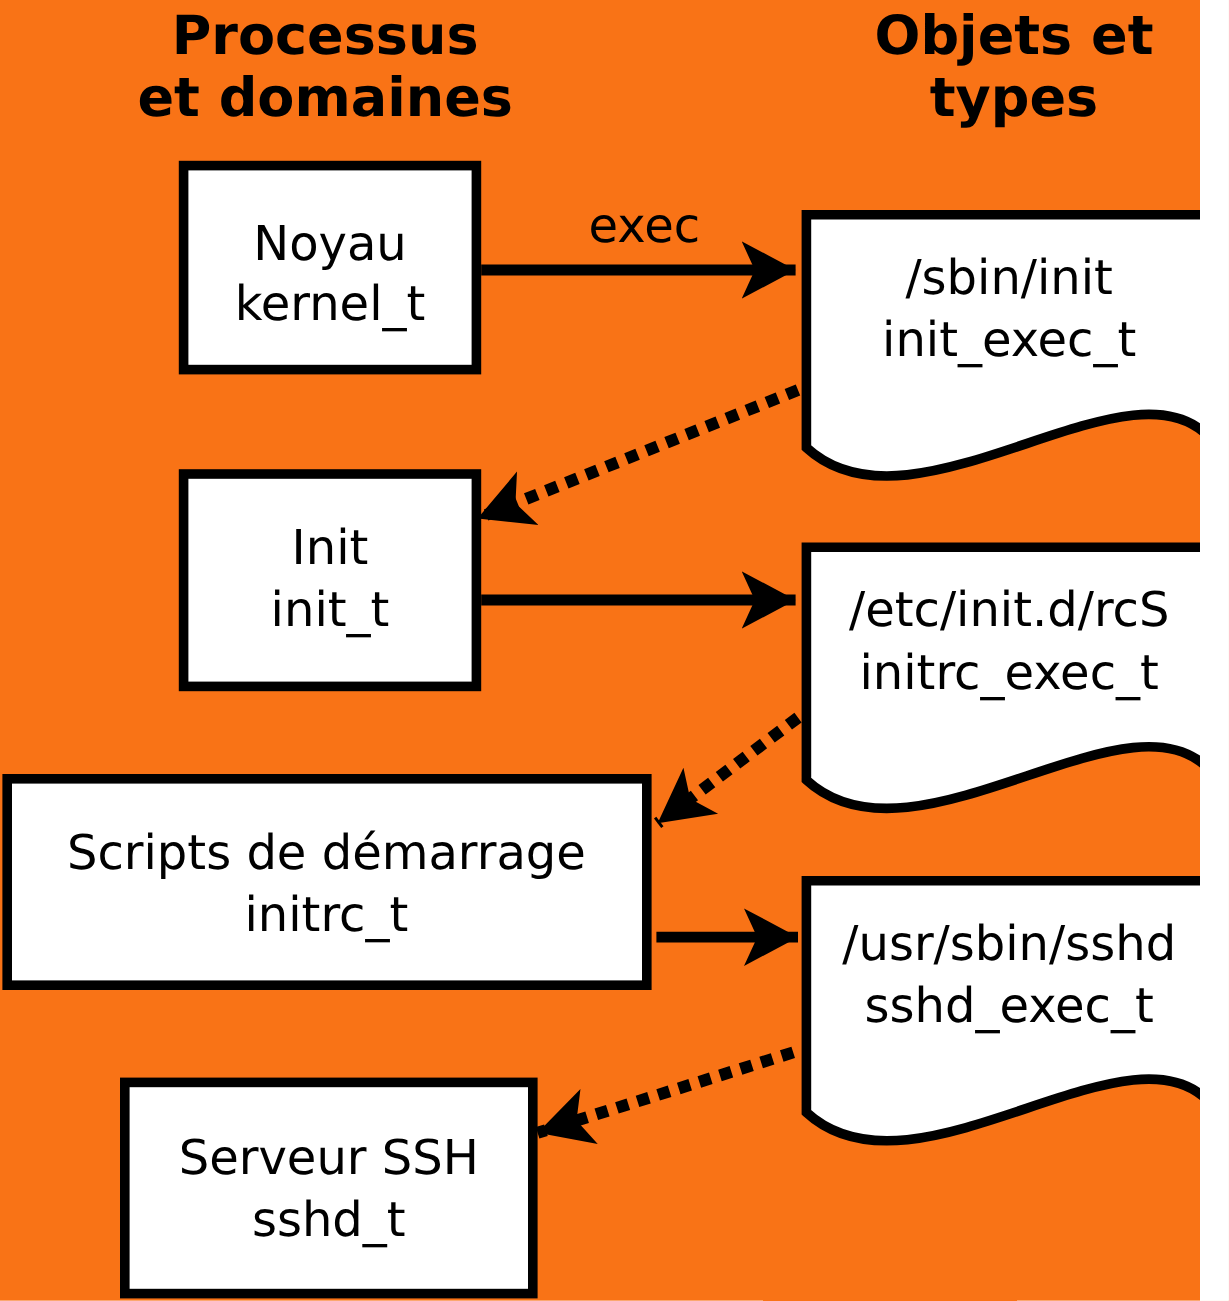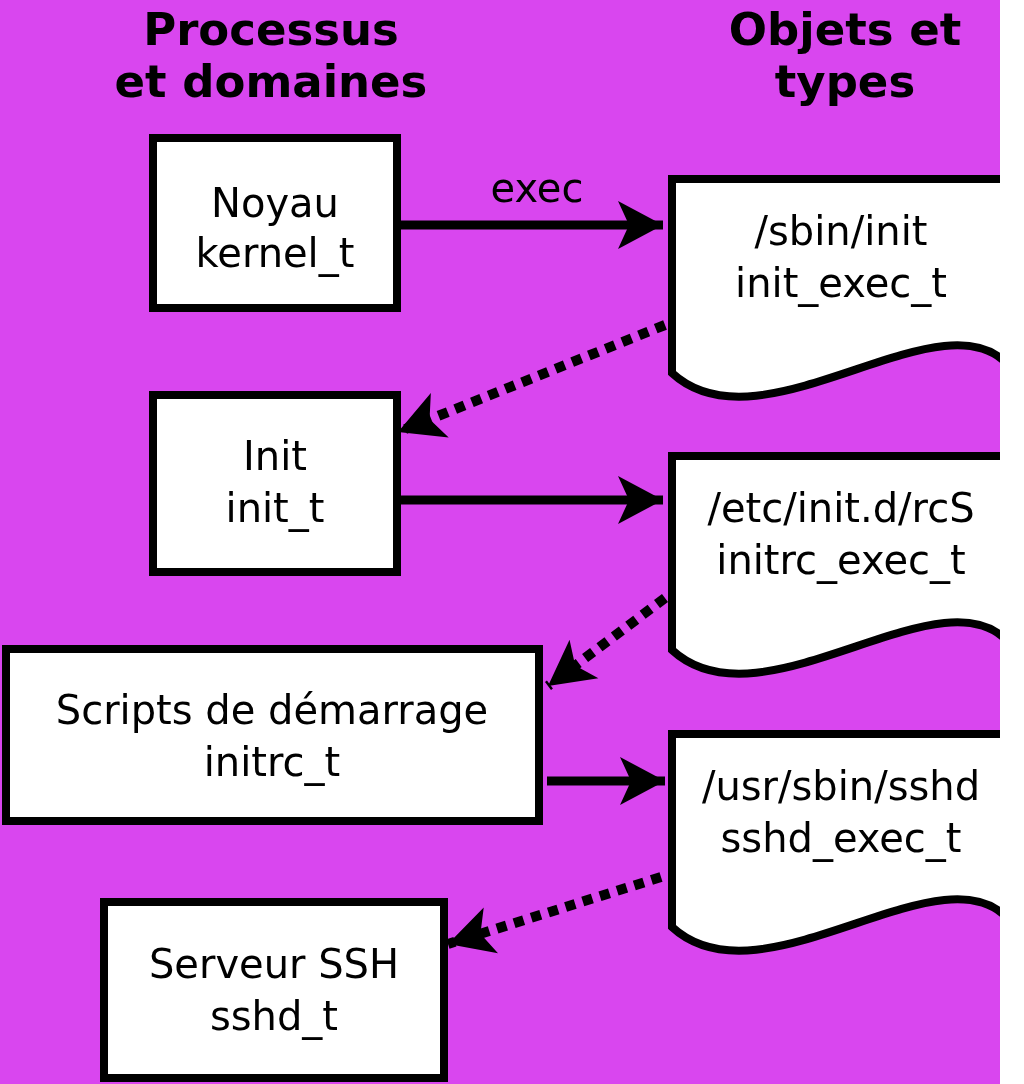--- a/index.html
+++ b/index.html
@@ -4,21 +4,21 @@
 <style>
   html, body {
     margin: 0;
     padding: 0;
     background: #ffffff;
   }
   .stage {
     position: relative;
     width: 1000px;
     height: 1084px;
-    background: #d946ef;
+    background: #f97316;
     overflow: hidden;
     text-align: center;
   }
   svg text {
     font-family: "DejaVu Sans", "Liberation Sans", sans-serif;
     fill: #000000;
   }
   .hdr {
     font-size: 45px;
     font-weight: bold;

